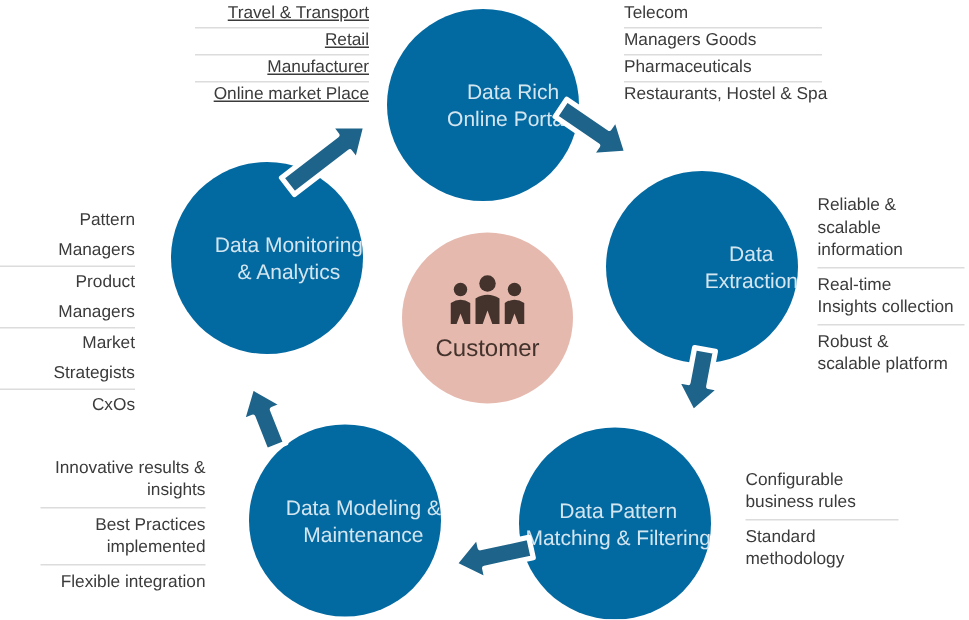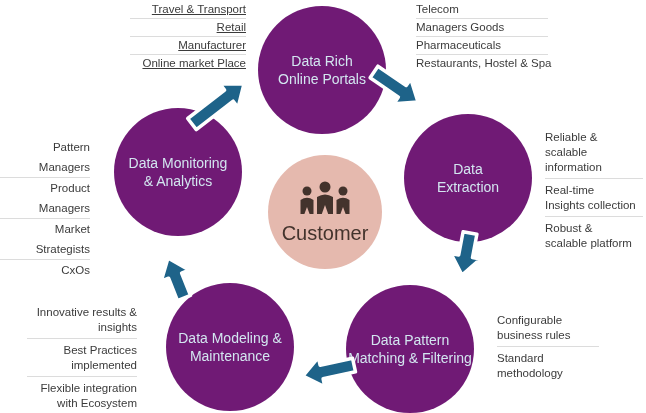--- a/index.html
+++ b/index.html
@@ -2,29 +2,29 @@
 <html><head>
 <meta charset="utf-8">
 <style>
   html,body{margin:0;padding:0;background:#fff;}
   .canvas{
     position:relative;width:646px;height:413px;overflow:hidden;background:#fff;
     font-family:"Liberation Sans",sans-serif;
   }
   .node{
     position:absolute;width:128px;height:128px;border-radius:50%;
-    background:#701a75;color:#d3e6f0;display:flex;align-items:center;justify-content:center;
+    background:#0369a1;color:#d3e6f0;display:flex;align-items:center;justify-content:flex-end;
     text-align:center;font-size:14px;line-height:18px;z-index:1;
   }
   .node-center{
     position:absolute;width:114px;height:114px;border-radius:50%;
     background:#e5b9ae;color:#43332c;display:flex;flex-direction:column;
     align-items:center;justify-content:center;text-align:center;z-index:1;
   }
-  .node-center .c-label{font-size:20px;margin-top:6px;}
+  .node-center .c-label{font-size:16px;margin-top:6px;}
   .arrows{position:absolute;left:0;top:0;z-index:2;pointer-events:none;}
   .arrows path{fill:#1e6389;stroke:#ffffff;stroke-width:3.5;stroke-linejoin:round;}
   .lg{position:absolute;font-size:11.5px;color:#3b3b3b;z-index:3;}
   .lg .item{border-bottom:1px solid #dcdcdc;}
   .lg .item:last-child{border-bottom:none;}
   .lg.single .item{line-height:17px;}
   .lg.single.wide-gap .item{line-height:20px;}
   .lg.multi .item{padding:4px 0 3px;line-height:15px;}
   .lg.alright{text-align:right;}
   .lg .nowrap{white-space:nowrap;}
@@ -147,21 +147,20 @@
     <div class="item">
       <div>Innovative results &amp;</div>
       <div>insights</div>
     </div>
     <div class="item">
       <div>Best Practices</div>
       <div>implemented</div>
     </div>
     <div class="item">
       <div>Flexible integration</div>
-      <div>with Ecosystem</div>
     </div>
   </div>
 
   <div class="lg single wide-gap alright g-personas">
     <div class="item">Pattern Managers</div>
     <div class="item">Product Managers</div>
     <div class="item">Market Strategists</div>
     <div class="item">CxOs</div>
   </div>
 

